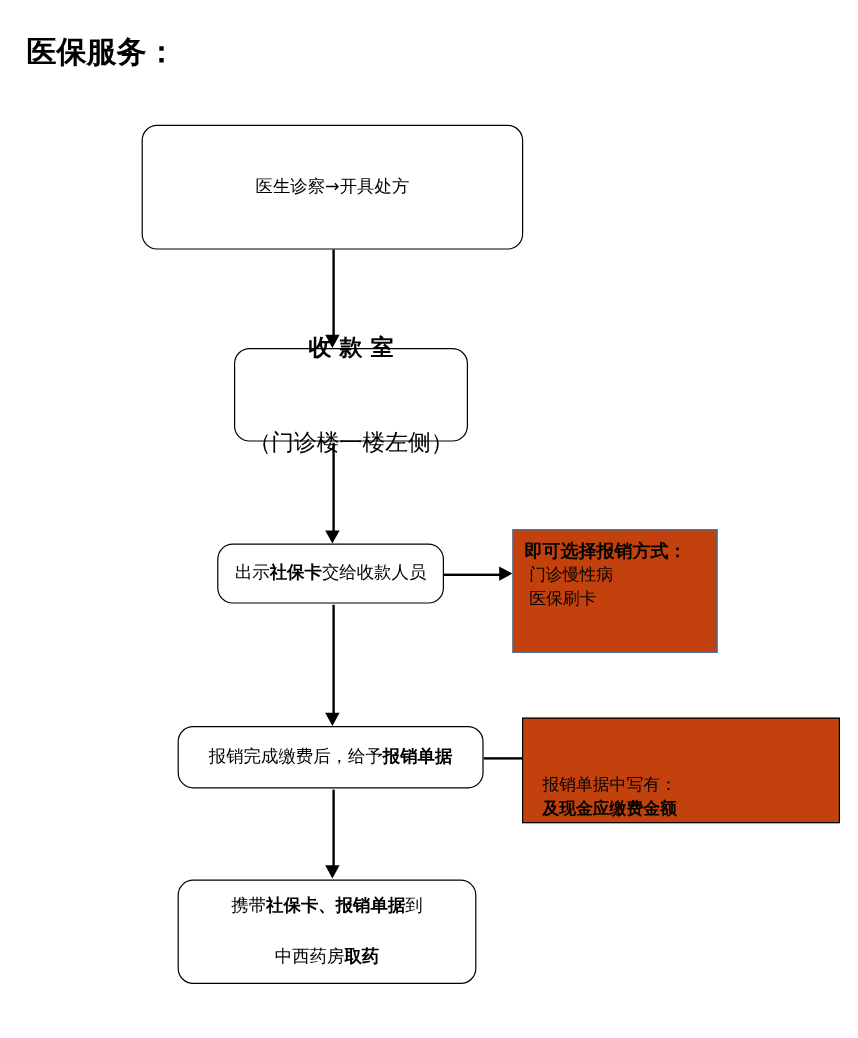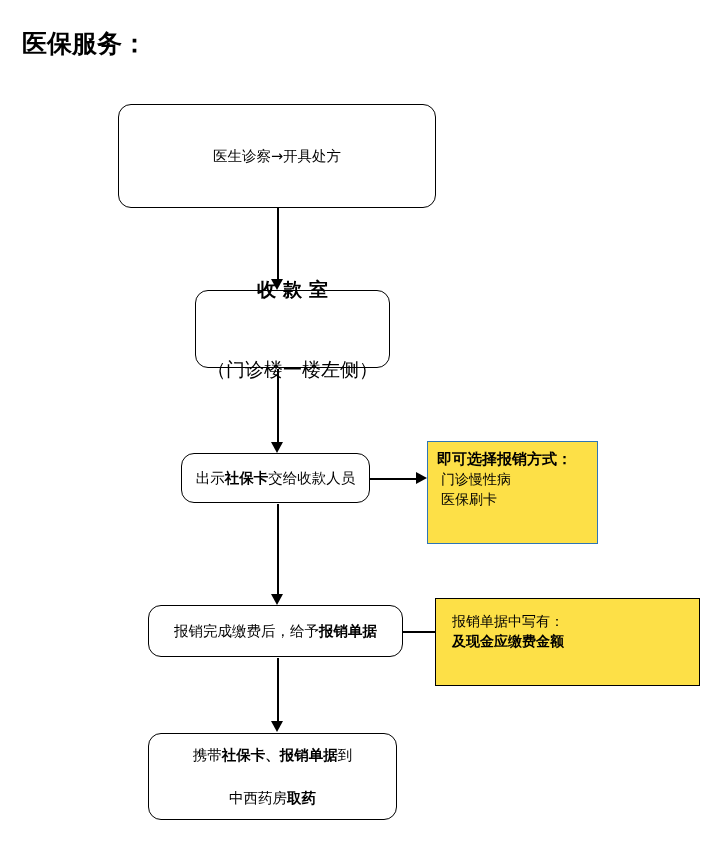--- a/index.html
+++ b/index.html
@@ -74,21 +74,21 @@
   #node-receipt          { left: 148px; top: 605px;  width: 255px; height: 52px; }
 
   
   #node-pharmacy         { left: 148px; top: 733px;  width: 249px; height: 87px; }
   #node-pharmacy .line-1 { margin-bottom: 24px; }
 
   
   .sidebox {
     position: absolute;
     box-sizing: border-box;
-    background: #fde047;
+    background: #c2410c;
     display: flex;
     flex-direction: column;
     justify-content: flex-start;
     color: #000000;
   }
   .sidebox .hdr {
     font-size: 15px;
     font-weight: 700;
     line-height: 1.35;
     white-space: nowrap;
@@ -209,18 +209,18 @@
     <div class="line line-1"><span>携带</span><b>社保卡、报销单据</b><span>到</span></div>
     <div class="line line-2"><span>中西药房</span><b>取药</b></div>
   </div>
 
   <div class="sidebox sharp" id="sidebox-methods" style="border-color: rgb(46, 117, 182);">
     <div class="hdr">即可选择报销方式：</div>
     <div class="itm">门诊慢性病</div>
     <div class="itm">医保刷卡</div>
   </div>
 
-  <div class="sidebox sharp" id="sidebox-receipt" style="border-color: rgb(0, 0, 0);">
+  <div class="sidebox sharp" id="sidebox-receipt" style="border-color: rgb(0, 0, 0); justify-content: flex-end;">
     <div class="hdr-reg">报销单据中写有：</div>
     <div class="itm bold">及现金应缴费金额</div>
   </div>
 
 </div>
 
 </body></html>

